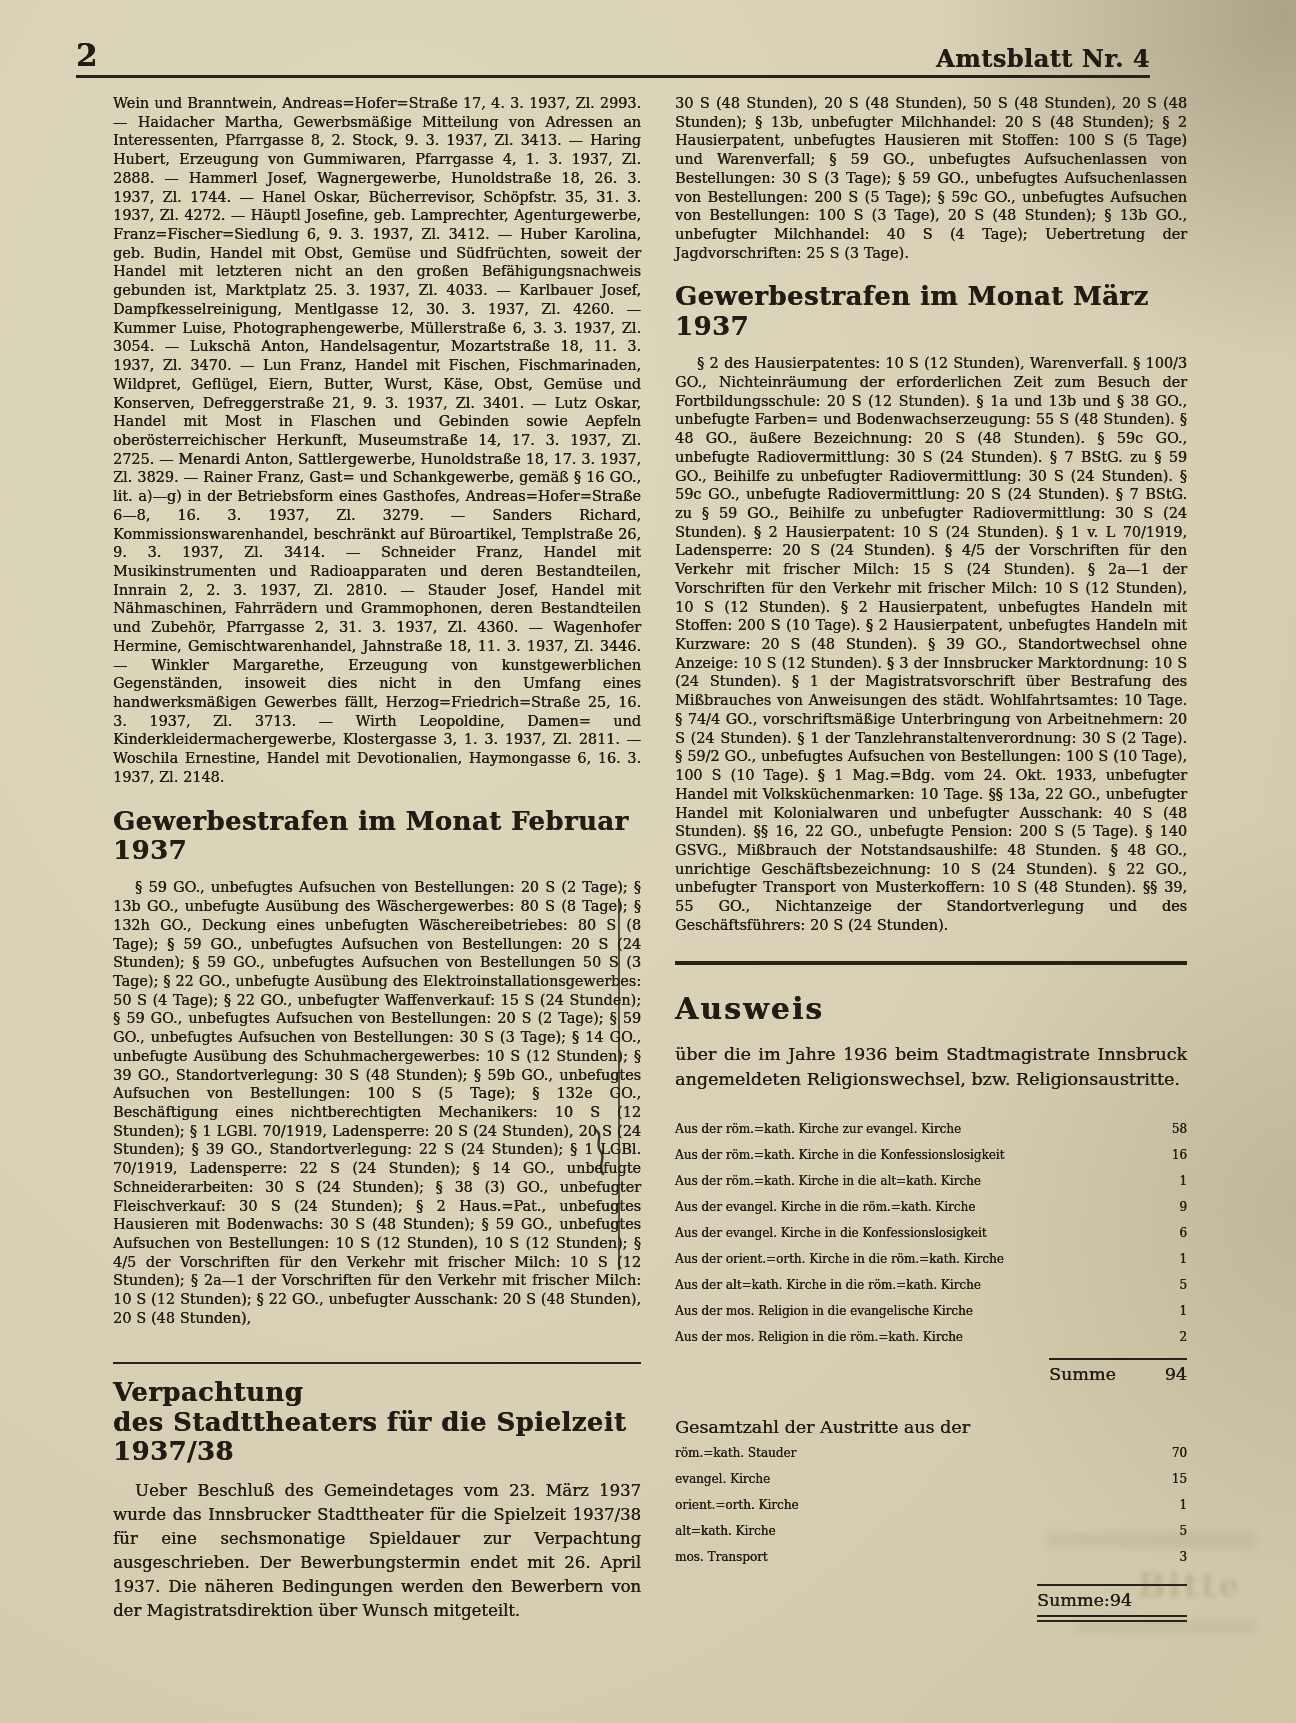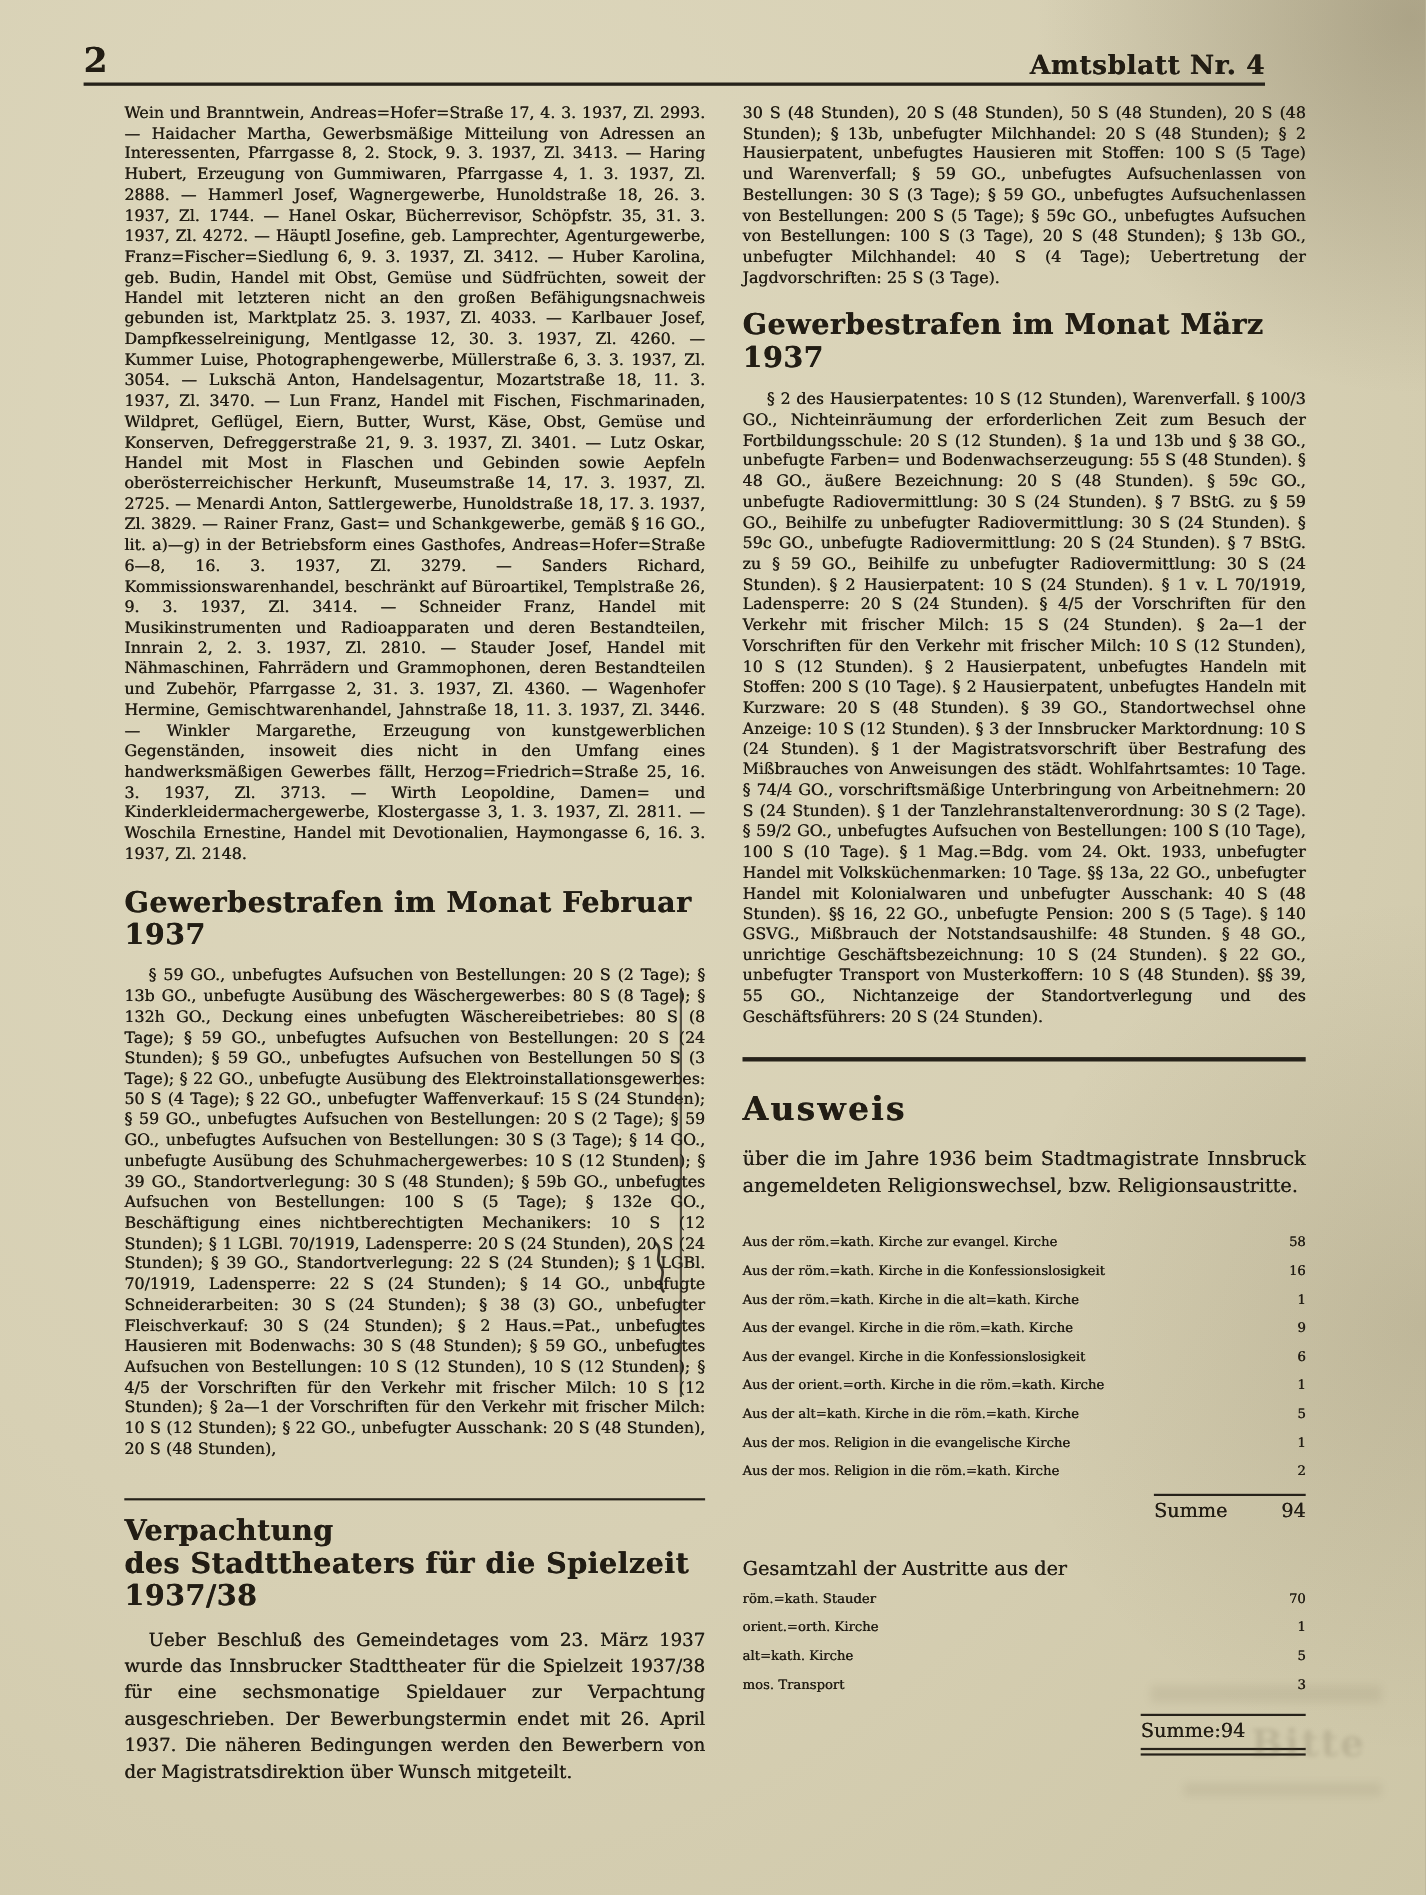--- a/index.html
+++ b/index.html
@@ -181,20 +181,24 @@
         <span>94</span>
       </div>
 
       <div class="totals">
         <div class="totals-heading">Gesamtzahl der Austritte aus der</div>
         <div class="aus-row">
           <span class="aus-label">röm.=kath. Stauder</span>
           <span class="aus-value">70</span>
         </div>
         <div class="aus-row">
+          <span class="aus-label">evangel. Kirche</span>
+          <span class="aus-value">15</span>
+        </div>
+        <div class="aus-row">
           <span class="aus-label">orient.=orth. Kirche</span>
           <span class="aus-value">1</span>
         </div>
         <div class="aus-row">
           <span class="aus-label">alt=kath. Kirche</span>
           <span class="aus-value">5</span>
         </div>
         <div class="aus-row">
           <span class="aus-label">mos. Transport</span>
           <span class="aus-value">3</span>

